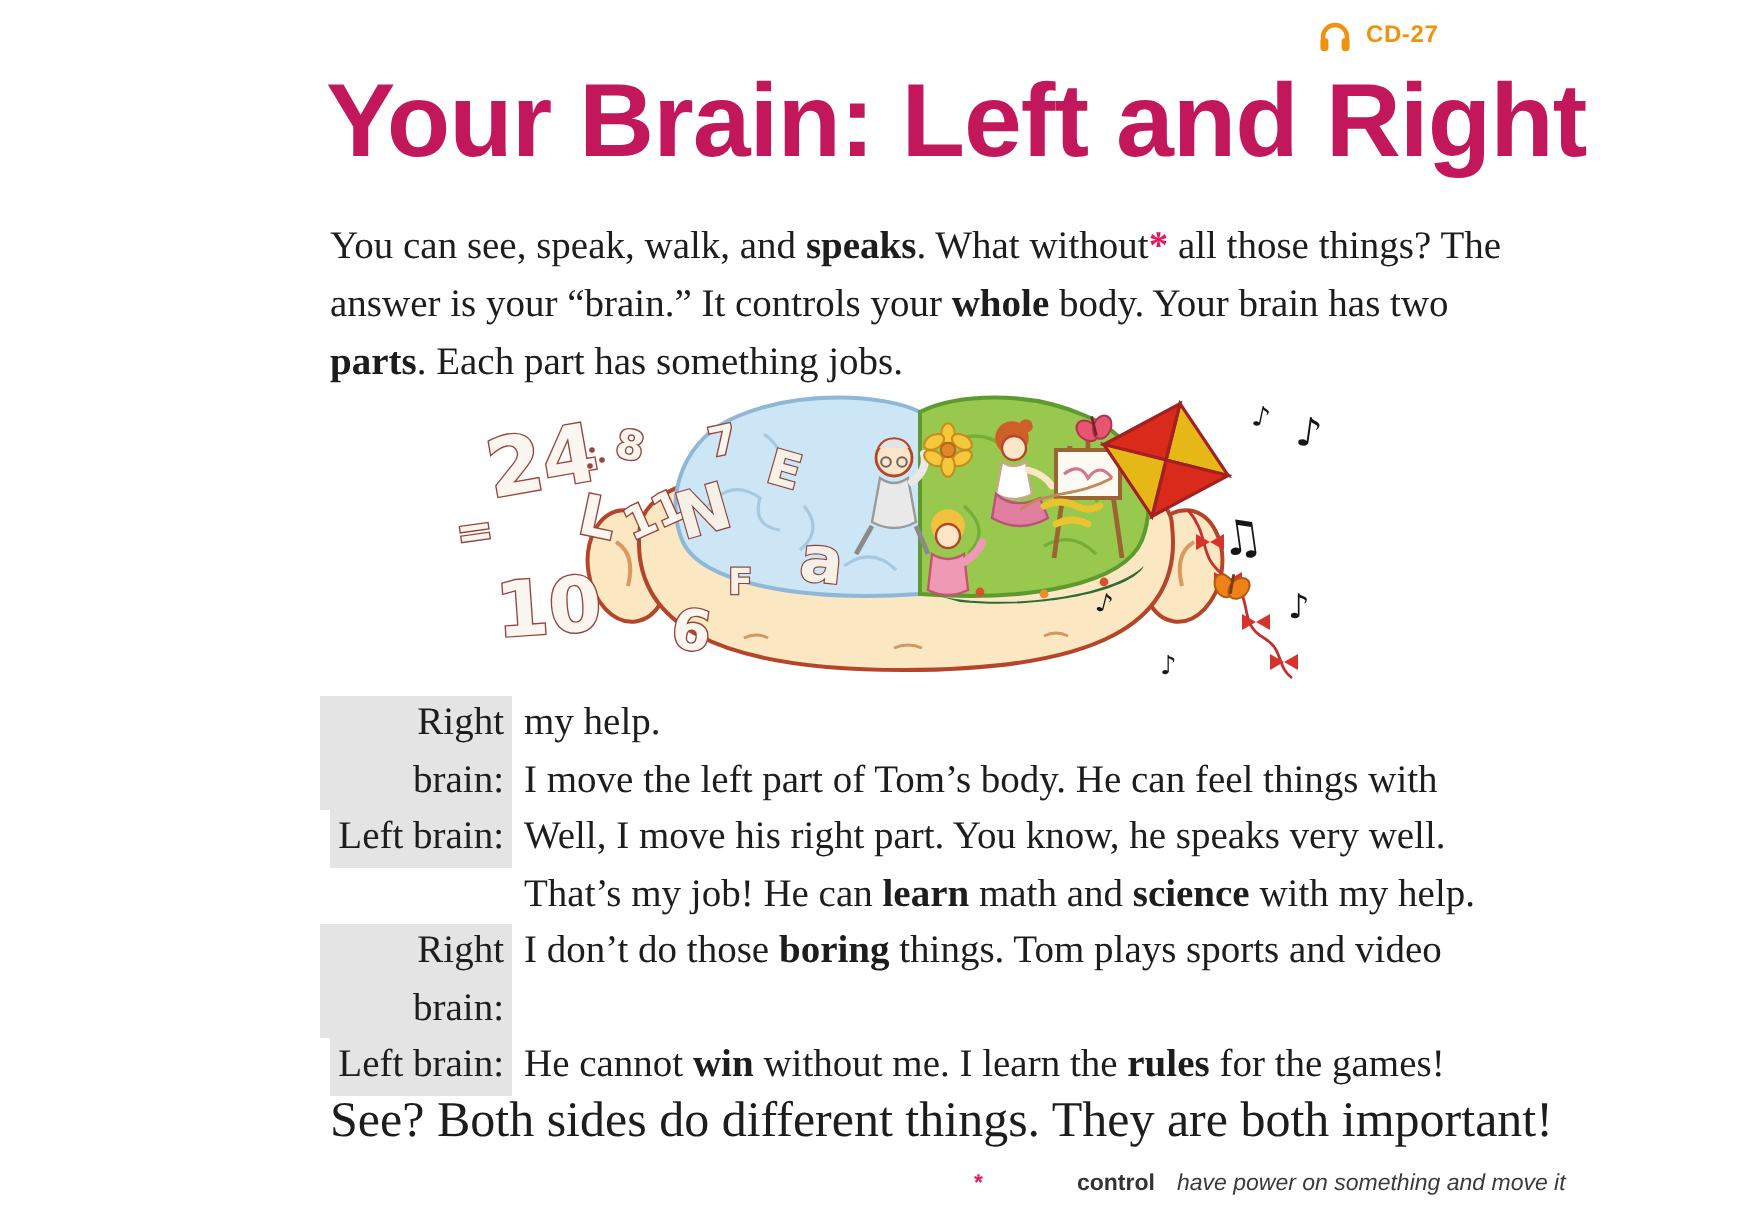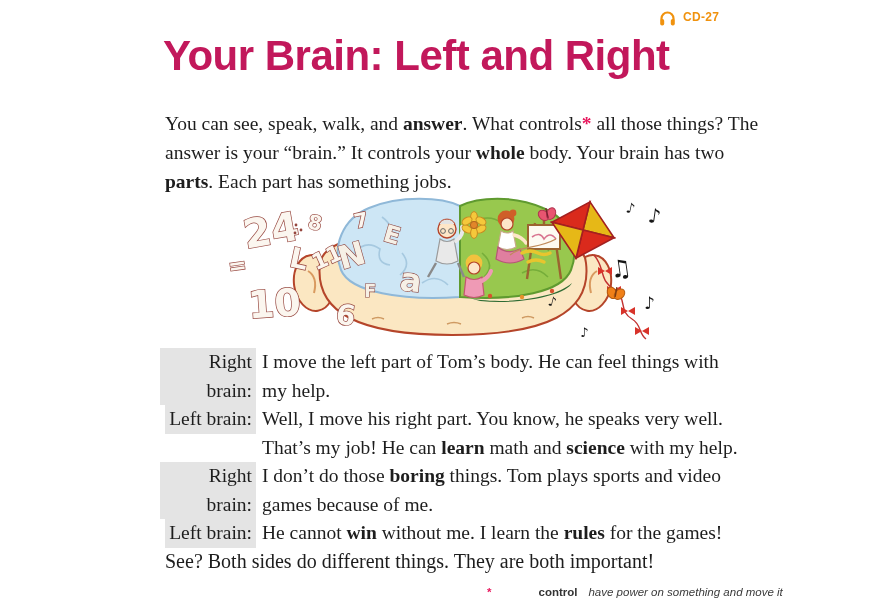--- a/index.html
+++ b/index.html
@@ -4,34 +4,34 @@
 <style>
   html,body{margin:0;padding:0;background:#ffffff;}
   .page{position:relative;width:873px;height:612px;background:#ffffff;overflow:hidden;
         font-family:"Liberation Serif",serif;color:#1d1d1d;}
   
   .audio-badge{position:absolute;left:659px;top:10px;display:flex;align-items:flex-start;gap:7px;
                color:#f0920e;font-family:"Liberation Sans",sans-serif;font-weight:bold;
                font-size:12px;letter-spacing:.3px;cursor:pointer;}
   
   .title{position:absolute;left:163px;top:33px;margin:0;font-family:"Liberation Sans",sans-serif;
-         font-weight:bold;font-size:42px;line-height:1.1;color:#c2185b;letter-spacing:-0.5px;}
+         font-weight:bold;font-size:52px;line-height:1.1;color:#c2185b;letter-spacing:-0.5px;}
   
   .intro{position:absolute;left:165px;top:109px;font-size:19.5px;line-height:29px;white-space:nowrap;}
   .b{font-weight:bold;}
   .red-star{color:#e8175d;font-weight:bold;}
   
   .illustration{position:absolute;left:222px;top:193px;width:445px;height:152px;}
   
   .dialogue{position:absolute;left:160px;top:348px;width:590px;font-size:19.5px;line-height:28.5px;}
   .drow{display:flex;align-items:flex-start;}
   .speaker-cell{width:96px;flex:none;text-align:right;}
   .speaker{display:inline-block;background:#e4e4e4;padding:0 4px;}
   .speech{margin-left:6px;white-space:nowrap;}
-  .closing{position:absolute;left:165px;top:547px;font-size:20px;line-height:28px;white-space:nowrap;}
+  .closing{position:absolute;left:165px;top:547px;font-size:25px;line-height:28px;white-space:nowrap;}
   
   .footnote{position:absolute;left:487px;top:586px;font-family:"Liberation Sans",sans-serif;
             font-size:11.5px;color:#3a3a3a;white-space:nowrap;}
   .fn-star{color:#e8175d;font-weight:bold;}
   .fn-word{font-weight:bold;color:#333;margin-left:47px;}
   .fn-def{margin-left:11px;font-style:italic;}
   
   .num-t{font-family:"DejaVu Sans",sans-serif;font-weight:bold;fill:#fbf6ef;stroke:#96463e;
          stroke-width:1.4px;paint-order:stroke;}
   .let-t{font-family:"DejaVu Sans",sans-serif;font-weight:bold;fill:#f6f0e6;stroke:#8b4540;
@@ -48,21 +48,21 @@
       <path d="M2.5,10 L2.5,8.5 A6,6 0 0 1 14.5,8.5 L14.5,10" fill="none" stroke="#f0920e" stroke-width="2.2" stroke-linecap="round"></path>
       <rect x="1.2" y="9" width="4" height="6.5" rx="1.8" fill="#f0920e"></rect>
       <rect x="11.8" y="9" width="4" height="6.5" rx="1.8" fill="#f0920e"></rect>
     </svg>
     <span>CD-27</span>
   </div>
 
   <h1 class="title">Your Brain: Left and Right</h1>
 
   <div class="intro">
-    <div><span>You can see, speak, walk, and </span><span class="b">answer</span><span>. What controls</span><span class="red-star">*</span><span> all those things? The</span></div>
+    <div><span>You can see, speak, walk, and </span><span class="b">speaks</span><span>. What without</span><span class="red-star">*</span><span> all those things? The</span></div>
     <div><span>answer is your “brain.” It controls your </span><span class="b">whole</span><span> body. Your brain has two</span></div>
     <div><span class="b">parts</span><span>. Each part has something jobs.</span></div>
   </div>
 
   <svg class="illustration" viewBox="0 0 445 152">
 
     <g>
       <ellipse cx="92" cy="90" rx="20" ry="28" fill="#fbe7c2" stroke="#b5452a" stroke-width="2" transform="rotate(-8 92 90)"></ellipse>
       <path d="M86,78 Q96,84 92,100" fill="none" stroke="#d99a5f" stroke-width="2"></path>
     </g>
@@ -188,40 +188,39 @@
     <text class="note-t" x="326" y="113" font-size="13" transform="rotate(14 330 109)">♪</text>
     <text class="note-t" x="358" y="144" font-size="13">♪</text>
   </svg>
 
   <div class="dialogue">
     <div class="drow">
       <div class="speaker-cell">
         <span class="speaker">Right brain:</span>
       </div>
       <div class="speech">
+        <div><span>my help.</span></div>
         <div><span>I move the left part of Tom’s body. He can feel things with</span></div>
-        <div><span>my help.</span></div>
       </div>
     </div>
     <div class="drow">
       <div class="speaker-cell">
         <span class="speaker">Left brain:</span>
       </div>
       <div class="speech">
         <div><span>Well, I move his right part. You know, he speaks very well.</span></div>
         <div><span>That’s my job! He can </span><span class="b">learn</span><span> math and </span><span class="b">science</span><span> with my help.</span></div>
       </div>
     </div>
     <div class="drow">
       <div class="speaker-cell">
         <span class="speaker">Right brain:</span>
       </div>
       <div class="speech">
         <div><span>I don’t do those </span><span class="b">boring</span><span> things. Tom plays sports and video</span></div>
-        <div><span>games because of me.</span></div>
       </div>
     </div>
     <div class="drow">
       <div class="speaker-cell">
         <span class="speaker">Left brain:</span>
       </div>
       <div class="speech">
         <div><span>He cannot </span><span class="b">win</span><span> without me. I learn the </span><span class="b">rules</span><span> for the games!</span></div>
       </div>
     </div>

